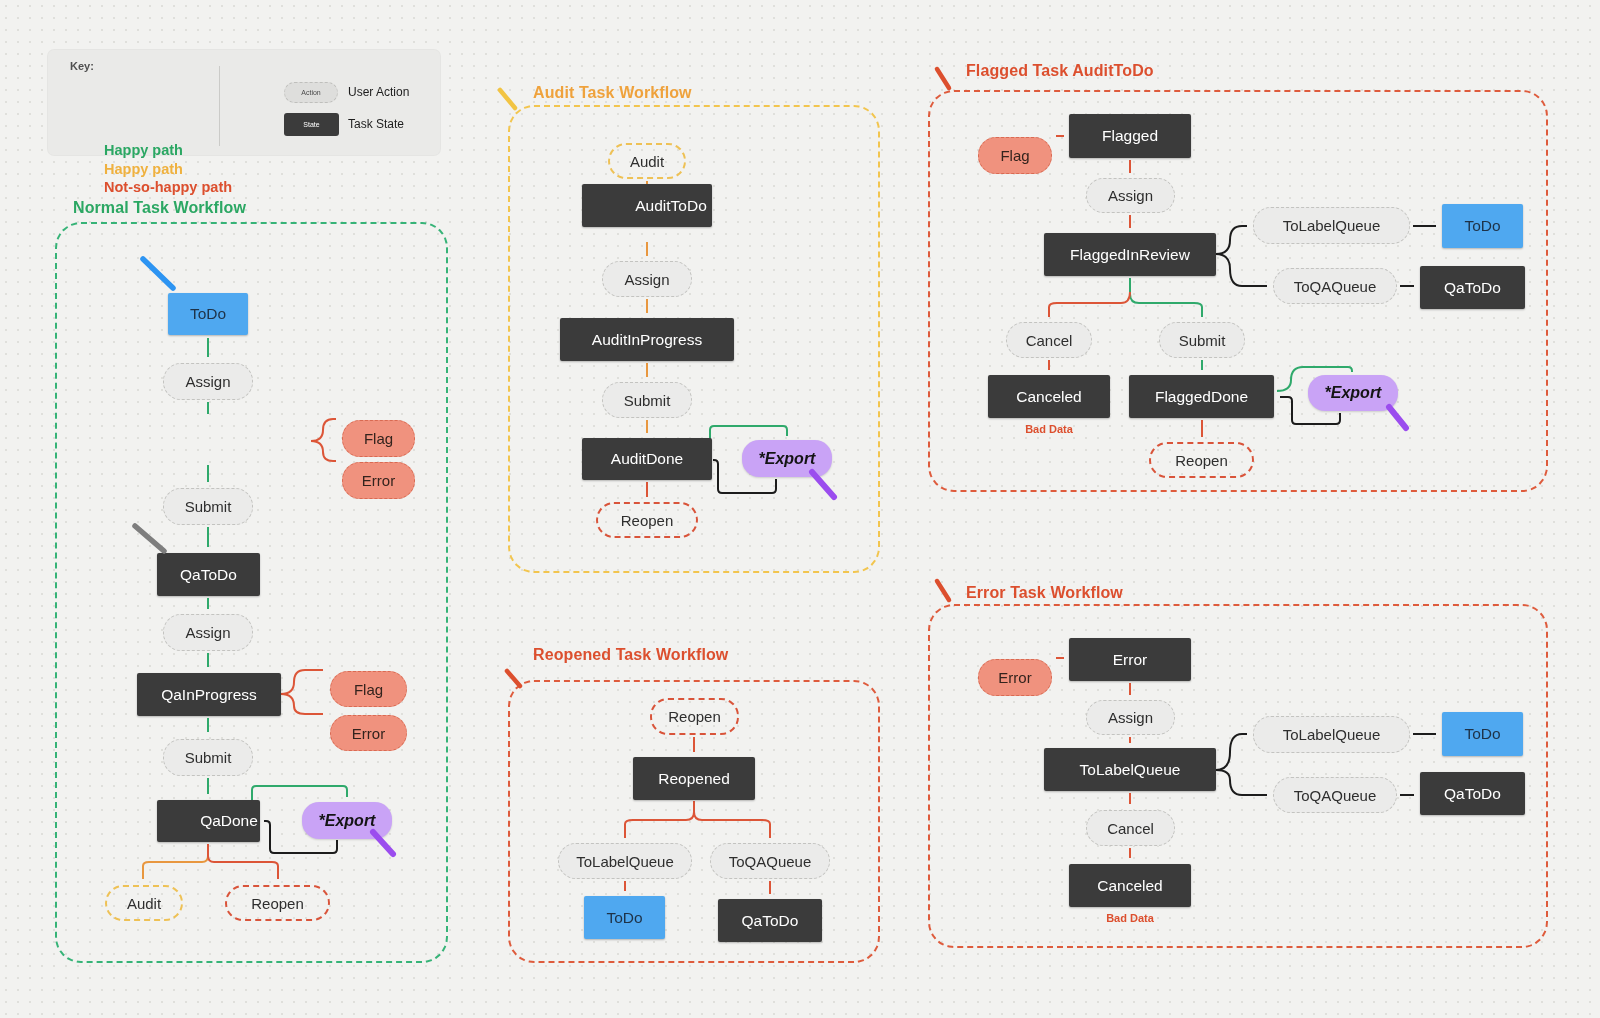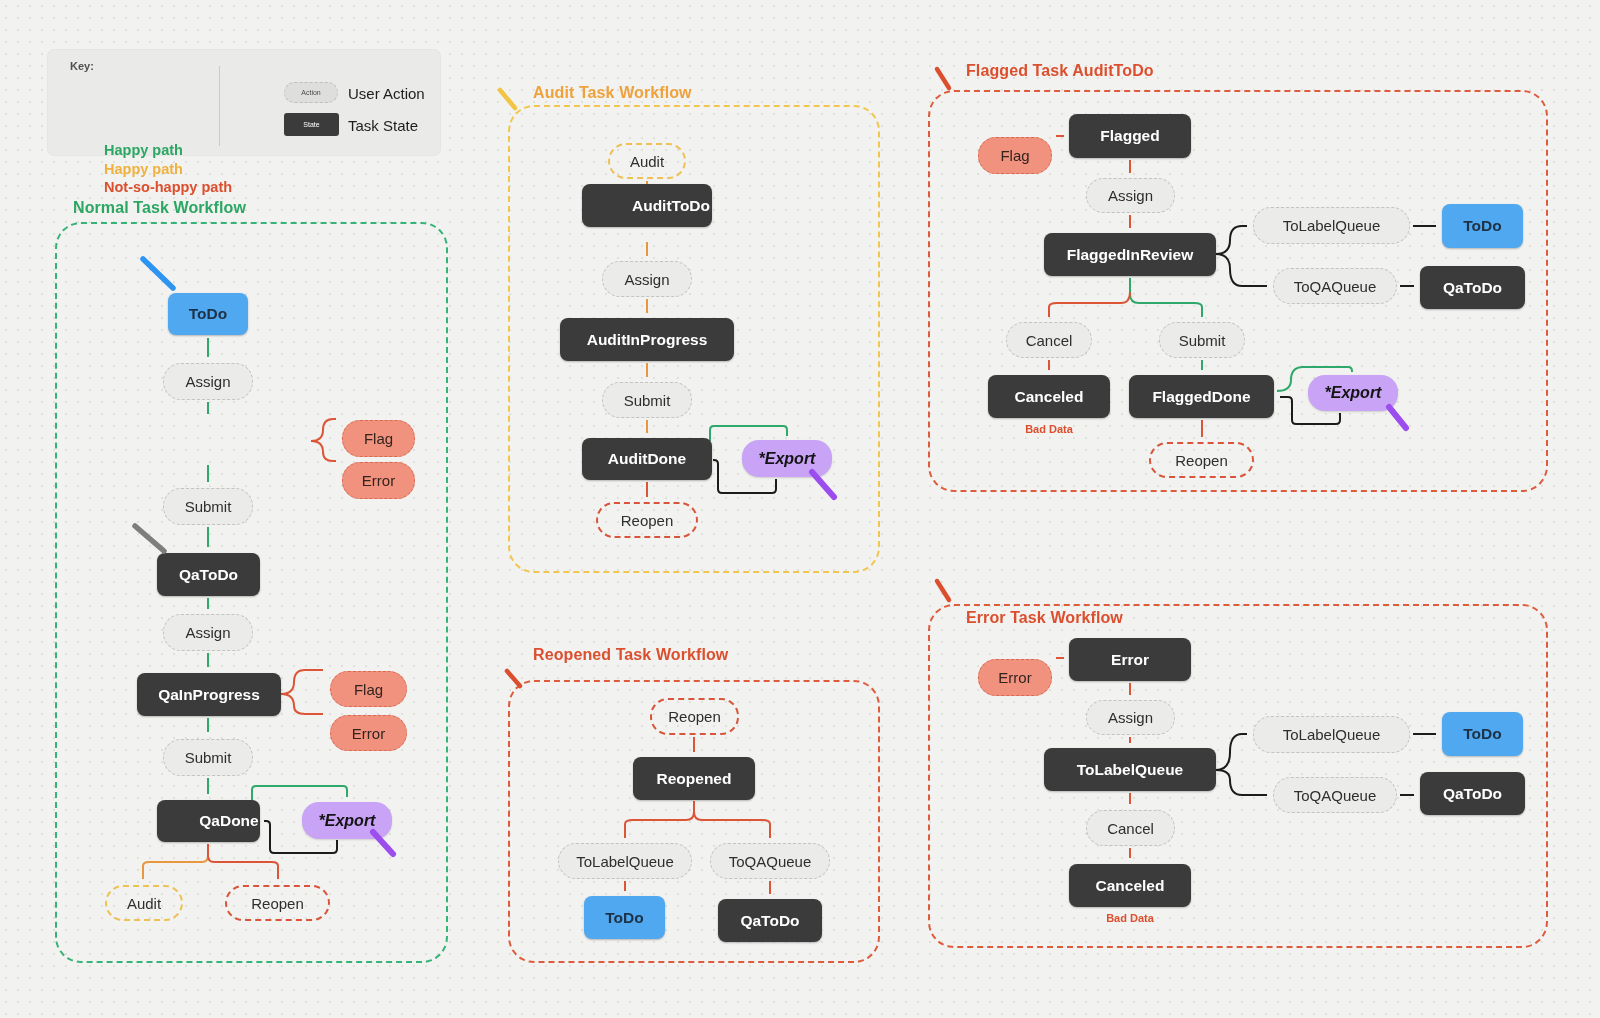--- a/index.html
+++ b/index.html
@@ -26,21 +26,21 @@
   .lr{stroke:#DC5537;stroke-width:1.8;marker-end:url(#ah-r);}
 
   .frame{position:absolute;border:2px dashed;border-radius:26px;box-sizing:border-box;}
   .frame.green{border-color:#36B377;}
   .frame.yellow{border-color:#F2C54E;}
   .frame.red{border-color:#DE5B3C;}
   .wf-title{position:absolute;font-size:16px;font-weight:700;letter-spacing:.1px;white-space:nowrap;}
 
   .node{position:absolute;display:flex;align-items:center;justify-content:center;
     box-sizing:border-box;white-space:nowrap;}
-  .state{background:#3B3B3B;color:#fff;border-radius:8px;font-weight:700;font-size:15.5px;
+  .state{background:#3B3B3B;color:#fff;border-radius:2px;font-weight:400;font-size:15.5px;
     box-shadow:0 1px 2px rgba(0,0,0,.25);}
   .state.blue{background:#4FA8F0;color:#1e3247;}
   .pill{background:#EBEBEA;border:1.6px dashed #C3C3C0;border-radius:18px;color:#2e2e2e;
     font-weight:500;font-size:15px;}
   .pill.salmon{background:#F0927E;border-color:#D96A52;color:#33231d;margin-top:19px;}
   .pill.ghost-yellow{background:transparent;border:2px dashed #EEC155;color:#2e2e2e;}
   .pill.ghost-red{background:transparent;border:2px dashed #D9543A;color:#2e2e2e;}
   .pill.purple{background:#C9A3F6;border:none;font-style:italic;font-weight:600;color:#141414;
     font-size:16px;border-radius:17px;box-shadow:0 1px 2px rgba(0,0,0,.15);}
 
@@ -49,21 +49,21 @@
   .keybox{position:absolute;left:48px;top:50px;width:392px;height:105px;background:#EAEAE8;
     border-radius:6px;box-shadow:0 0 0 1px rgba(0,0,0,.05);}
   .keybox .ktitle{position:absolute;left:22px;top:10px;font-size:11px;font-weight:700;color:#4f4f4f;}
   .keybox .litem{position:absolute;left:56px;font-size:14.5px;font-weight:600;line-height:18px;}
   .keybox .divider{position:absolute;left:171px;top:16px;width:1px;height:80px;background:#CBCBC8;}
   .chip-action{position:absolute;left:236px;top:32px;width:54px;height:21px;background:#DEDEDC;
     border:1.5px dashed #BFBFBC;border-radius:11px;display:flex;align-items:center;justify-content:center;
     font-size:7px;color:#4a4a4a;box-sizing:border-box;}
   .chip-state{position:absolute;left:236px;top:63px;width:55px;height:23px;background:#3B3B3B;
     border-radius:3px;display:flex;align-items:center;justify-content:center;font-size:7px;color:#fff;}
-  .chip-desc{position:absolute;left:300px;font-size:15px;color:#1d1d1d;font-weight:500;}
+  .chip-desc{position:absolute;left:300px;font-size:12px;color:#1d1d1d;font-weight:500;}
 </style>
 </head>
 <body>
 
 <div id="canvas">
 
   <svg class="layer" width="1600" height="1018" viewBox="0 0 1600 1018">
     <defs>
       <marker id="ah-g" markerUnits="userSpaceOnUse" markerWidth="10" markerHeight="9" refX="7" refY="4" orient="auto">
           <path d="M0.5,0.5 L8,4 L0.5,7.5 Z" fill="#2FA96B" stroke="none"></path>
@@ -189,21 +189,21 @@
   <div class="frame yellow" style="left:508px;top:105px;width:372px;height:468px;"></div>
   <div class="wf-title" style="left:533px;top:84px;color:#EFA23C;">Audit Task Workflow</div>
 
   <div class="frame red" style="left:928px;top:90px;width:620px;height:402px;"></div>
   <div class="wf-title" style="left:966px;top:62px;color:#DC4F2E;">Flagged Task AuditToDo</div>
 
   <div class="frame red" style="left:508px;top:680px;width:372px;height:283px;"></div>
   <div class="wf-title" style="left:533px;top:646px;color:#DC4F2E;">Reopened Task Workflow</div>
 
   <div class="frame red" style="left:928px;top:604px;width:620px;height:344px;"></div>
-  <div class="wf-title" style="left:966px;top:584px;color:#DC4F2E;margin-top:25px;">Error Task Workflow</div>
+  <div class="wf-title" style="left:966px;top:584px;color:#DC4F2E;">Error Task Workflow</div>
 
   <div class="node state blue" style="left:168px;top:293px;width:80px;height:42px;">ToDo</div>
   <div class="node pill" style="left:163px;top:363px;width:90px;height:37px;">Assign</div>
   <div class="node pill salmon" style="left:342px;top:401px;width:73px;height:37px;">Flag</div>
   <div class="node pill salmon" style="left:342px;top:443px;width:73px;height:37px;">Error</div>
   <div class="node pill" style="left:163px;top:488px;width:90px;height:37px;">Submit</div>
   <div class="node state" style="left:157px;top:553px;width:103px;height:43px;">QaToDo</div>
   <div class="node pill" style="left:163px;top:614px;width:90px;height:37px;">Assign</div>
   <div class="node state" style="left:137px;top:673px;width:144px;height:43px;">QaInProgress</div>
   <div class="node pill salmon" style="left:330px;top:652px;width:77px;height:36px;">Flag</div>

